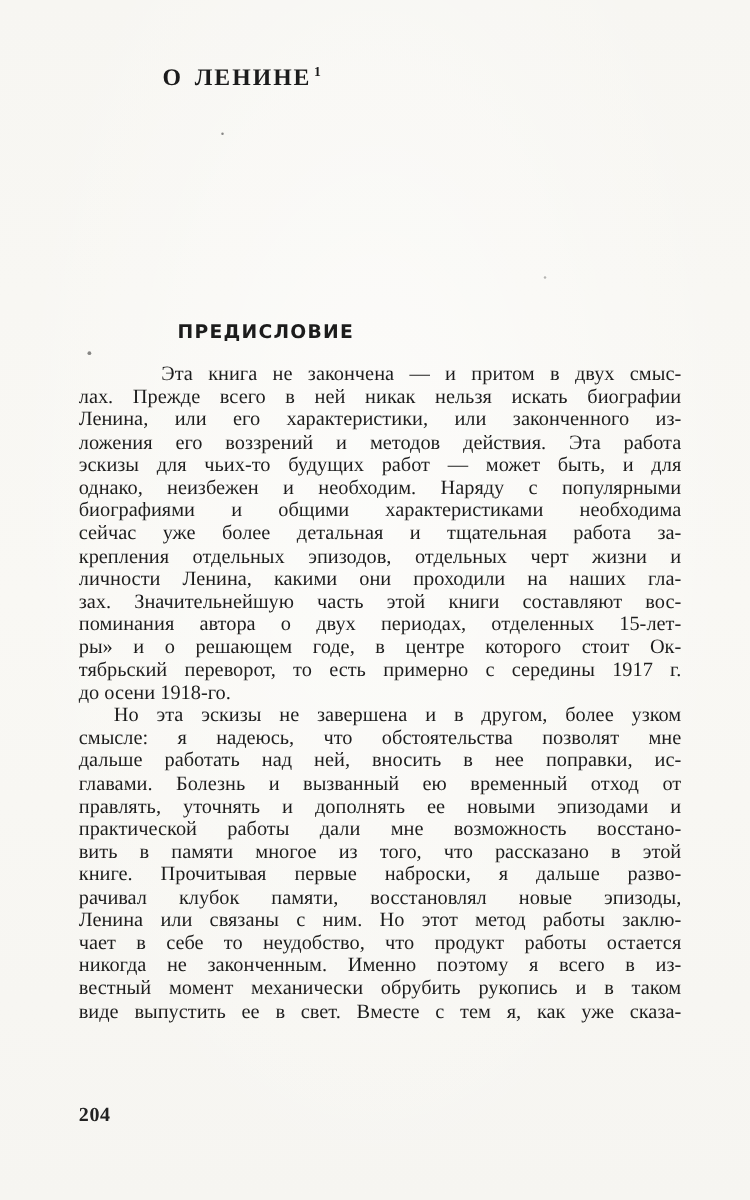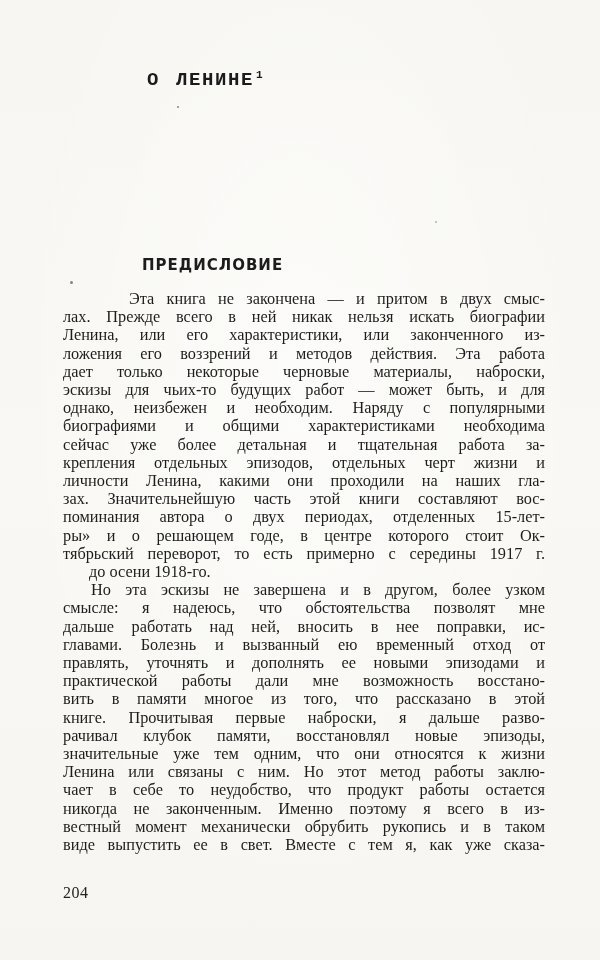--- a/index.html
+++ b/index.html
@@ -15,22 +15,22 @@
     position: absolute;
     inset: 0;
     background:
       radial-gradient(ellipse at 50% 40%, rgba(255,255,255,0.55) 0%, rgba(255,255,255,0) 70%),
       linear-gradient(180deg, #f7f6f2 0%, #f9f8f4 50%, #f6f5f1 100%);
   }
   .title {
     position: absolute;
     left: 130px;
     top: 52px;
-    margin: 17px;
-    font-family: Liberation Mono, monospace;
+    margin: 0;
+    font-family: Liberation Serif, serif;
     font-weight: bold;
     font-size: 19px;
     letter-spacing: 1.6px;
     word-spacing: 3px;
     color: #1b1b1b;
     white-space: nowrap;
   }
   .title sup {
     font-size: 11px;
     letter-spacing: 0;
@@ -59,31 +59,30 @@
     line-height: 18.2px;
     color: #1d1d1d;
   }
   .line {
     text-align: justify;
     text-align-last: justify;
     white-space: normal;
   }
   .line.flush {
     text-align-last: left;
-    margin-left: 26px;
   }
   .line.indent-large { text-indent: 66px; }
   .line.indent-normal { text-indent: 28px; }
   .page-number {
     position: absolute;
     left: 63px;
     top: 884px;
     font-family: "Liberation Serif", serif;
     font-size: 16px;
-    font-weight: normal;
+    font-weight: bold;
     color: #222;
     letter-spacing: 0.5px;
     text-align: right;
   }
   .speck {
     position: absolute;
     background: rgba(40,40,40,0.55);
     border-radius: 50%;
   }
   .speck.s1 { left: 70px;  top: 281px; width: 3px; height: 3px; }
@@ -97,42 +96,40 @@
 
   <h1 class="title"><span>О ЛЕНИНЕ</span><sup>1</sup></h1>
 
   <h2 class="heading">ПРЕДИСЛОВИЕ</h2>
 
   <div class="body-text" id="body-text">
       <div class="line indent-large">Эта книга не закончена — и притом в двух смыс-</div>
       <div class="line">лах. Прежде всего в ней никак нельзя искать биографии</div>
       <div class="line">Ленина, или его характеристики, или законченного из-</div>
       <div class="line">ложения его воззрений и методов действия. Эта работа</div>
-      <div class="line">дает только некоторые черновые материалы, наброски,</div>
       <div class="line">эскизы для чьих-то будущих работ — может быть, и для</div>
       <div class="line">однако, неизбежен и необходим. Наряду с популярными</div>
       <div class="line">биографиями и общими характеристиками необходима</div>
       <div class="line">сейчас уже более детальная и тщательная работа за-</div>
       <div class="line">крепления отдельных эпизодов, отдельных черт жизни и</div>
       <div class="line">личности Ленина, какими они проходили на наших гла-</div>
       <div class="line">зах. Значительнейшую часть этой книги составляют вос-</div>
       <div class="line">поминания автора о двух периодах, отделенных 15-лет-</div>
       <div class="line">ры» и о решающем годе, в центре которого стоит Ок-</div>
       <div class="line">тябрьский переворот, то есть примерно с середины 1917 г.</div>
       <div class="line flush">до осени 1918-го.</div>
       <div class="line indent-normal">Но эта эскизы не завершена и в другом, более узком</div>
       <div class="line">смысле: я надеюсь, что обстоятельства позволят мне</div>
       <div class="line">дальше работать над ней, вносить в нее поправки, ис-</div>
       <div class="line">главами. Болезнь и вызванный ею временный отход от</div>
       <div class="line">правлять, уточнять и дополнять ее новыми эпизодами и</div>
       <div class="line">практической работы дали мне возможность восстано-</div>
       <div class="line">вить в памяти многое из того, что рассказано в этой</div>
       <div class="line">книге. Прочитывая первые наброски, я дальше разво-</div>
       <div class="line">рачивал клубок памяти, восстановлял новые эпизоды,</div>
-      <div class="line">значительные уже тем одним, что они относятся к жизни</div>
       <div class="line">Ленина или связаны с ним. Но этот метод работы заклю-</div>
       <div class="line">чает в себе то неудобство, что продукт работы остается</div>
       <div class="line">никогда не законченным. Именно поэтому я всего в из-</div>
       <div class="line">вестный момент механически обрубить рукопись и в таком</div>
       <div class="line">виде выпустить ее в свет. Вместе с тем я, как уже сказа-</div>
     </div>
 
   <div class="page-number">204</div>
 
   <div class="speck s1"></div>

